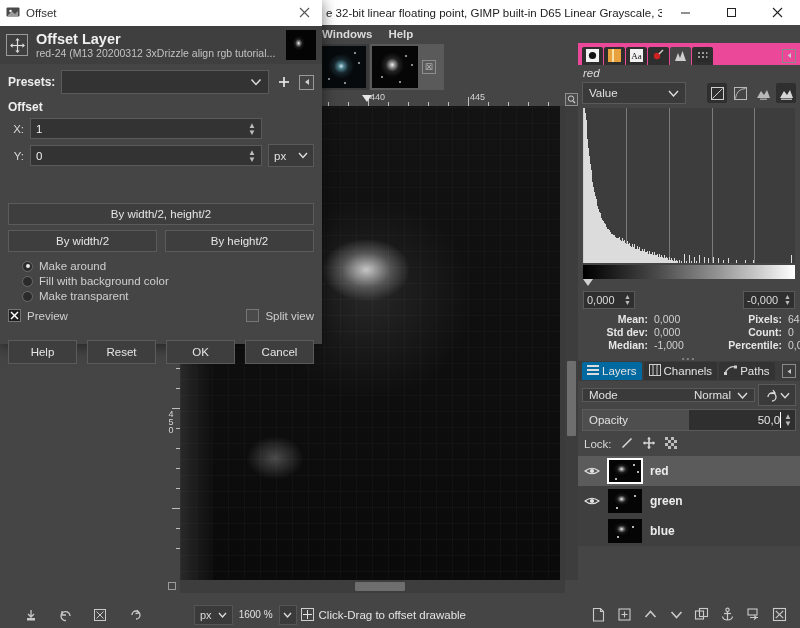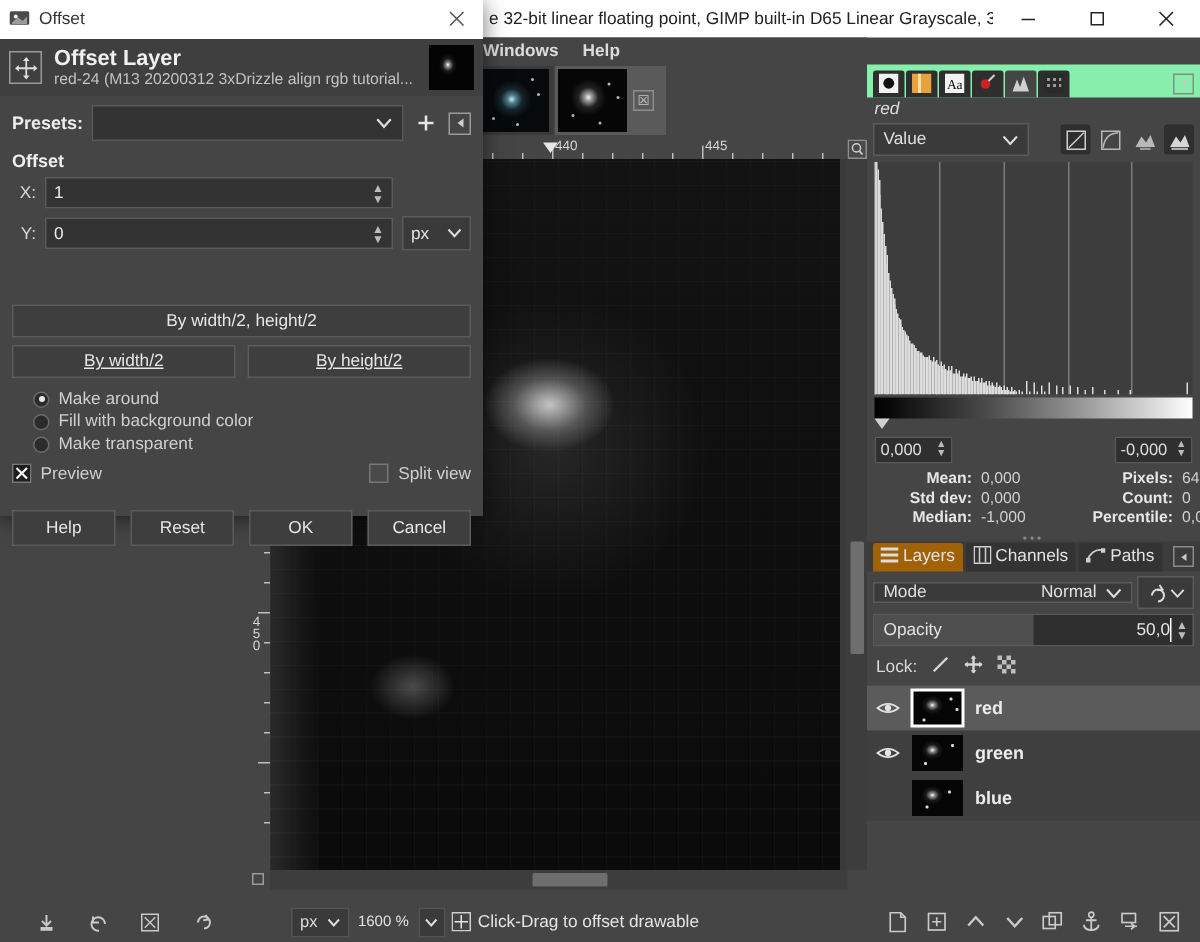--- a/index.html
+++ b/index.html
@@ -154,21 +154,21 @@
   }
   .left-dock-sep { position:absolute; left:0; top:340px; width:166px; height:1px; background:#3c3c3c;}
 
   
   .right-dock {
     position: absolute; left: 578px; top: 43px; width: 222px; height: 585px;
     background: #454545;
   }
   .dock-tabs {
     height: 22px; display: flex; align-items: center; padding: 3px 4px 0 4px; gap: 1px;
-    background: #86efac;
+    background: #ec4899;
   }
   .dtab {
     width: 21px; height: 18px; display:flex; align-items:center; justify-content:center;
     background: #2e2e2e; border-radius: 2px 2px 0 0;
   }
   .dtab.active { background: #454545; }
   .dock-menu-btn {
     margin-left: auto; width: 14px; height: 14px; border:1px solid #8a8a8a;
     display:flex;align-items:center;justify-content:center; font-size:8px; color:#c8c8c8;
   }
@@ -210,21 +210,21 @@
   .stats .k { text-align: right; font-weight: bold; color: #e6e6e6; }
   .stats .v { color: #d0d0d0; }
 
   .dock-handle { height: 6px; display:flex;align-items:center;justify-content:center; color:#888; font-size:8px; letter-spacing:2px;}
 
   
   .layers-tabs {
     height: 20px; display:flex; align-items:center; gap:2px; padding: 0 4px; background:#3c3c3c;
   }
   .ltab { display:flex; align-items:center; gap:3px; font-size:11.5px; color:#e2e2e2; padding: 2px 5px; border-radius:2px 2px 0 0;}
-  .ltab.active { background:#a16207; }
+  .ltab.active { background:#0369a1; }
   .ltab.inactive { background:#333; }
 
   .mode-row { display:flex; align-items:center; gap:3px; padding: 3px 4px; }
   .mode-box {
     flex:1; height:14px; background:#3a3a3a; border:1px solid #5a5a5a; display:flex; align-items:center;
     padding: 0 6px; font-size:11.5px; color:#e0e0e0;
   }
   .mode-box .mv { margin-left:auto; }
   .mode-extra { width:38px; height:22px; background:#3a3a3a; border:1px solid #5a5a5a; display:flex;align-items:center;justify-content:center; gap:2px;}
 
@@ -307,21 +307,21 @@
   .num-arrows { display:flex;flex-direction:column;line-height:7px;font-size:8px;color:#bdbdbd;}
   .px-combo {
     width: 46px; height: 23px; background:#3a3a3a; border:1px solid #5a5a5a;
     display:flex;align-items:center;justify-content:space-between;padding:0 5px;font-size:11.5px;color:#e2e2e2;
   }
   .btn {
     background: #3e3e3e; border: 1px solid #5b5b5b; height: 22px;
     display:flex;align-items:center;justify-content:center; font-size:11.5px; color:#e6e6e6;
   }
   .btn-wide { width: 100%; margin-bottom: 5px; margin-top: 36px; }
-  .btn-half { flex: 1; text-decoration: underline; }
+  .btn-half { flex: 1; }
 
   .radio-row { display:flex; align-items:center; gap:6px; margin-bottom: 3px; padding-left: 14px; }
   .radio {
     width: 11px; height: 11px; border-radius: 50%; background: #2b2b2b; border:1px solid #6b6b6b;
     display:flex;align-items:center;justify-content:center;
   }
   .radio .dot { width: 4px; height: 4px; border-radius: 50%; background: #e8e8e8; }
   .radio-lab { font-size: 11.5px; color: #cfcfcf; }
 
   .prev-row { display:flex; align-items:center; margin: 7px 0 8px 0; }

